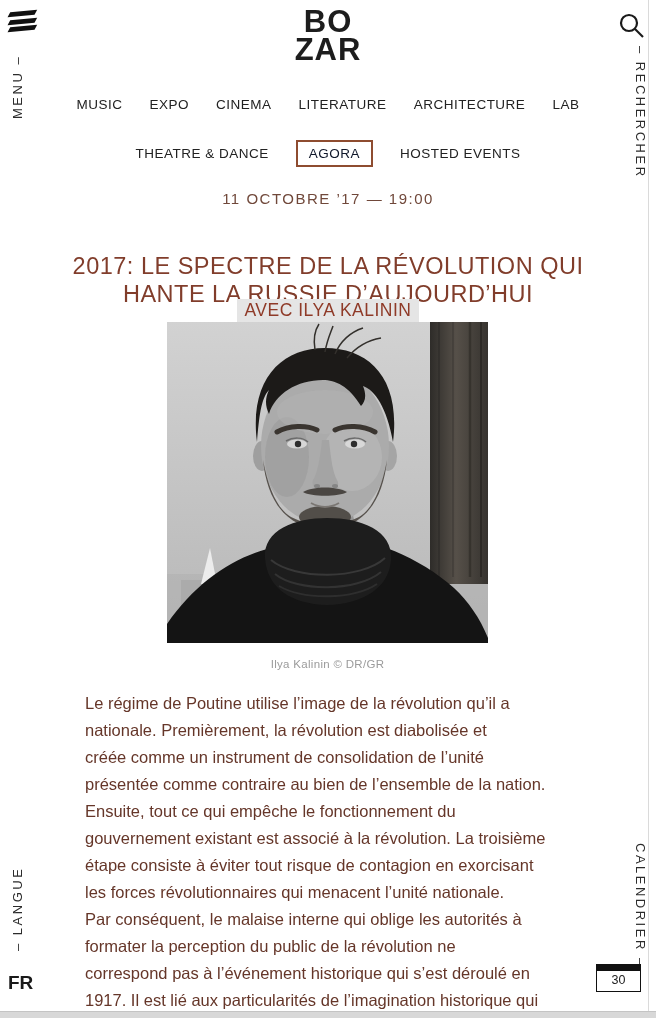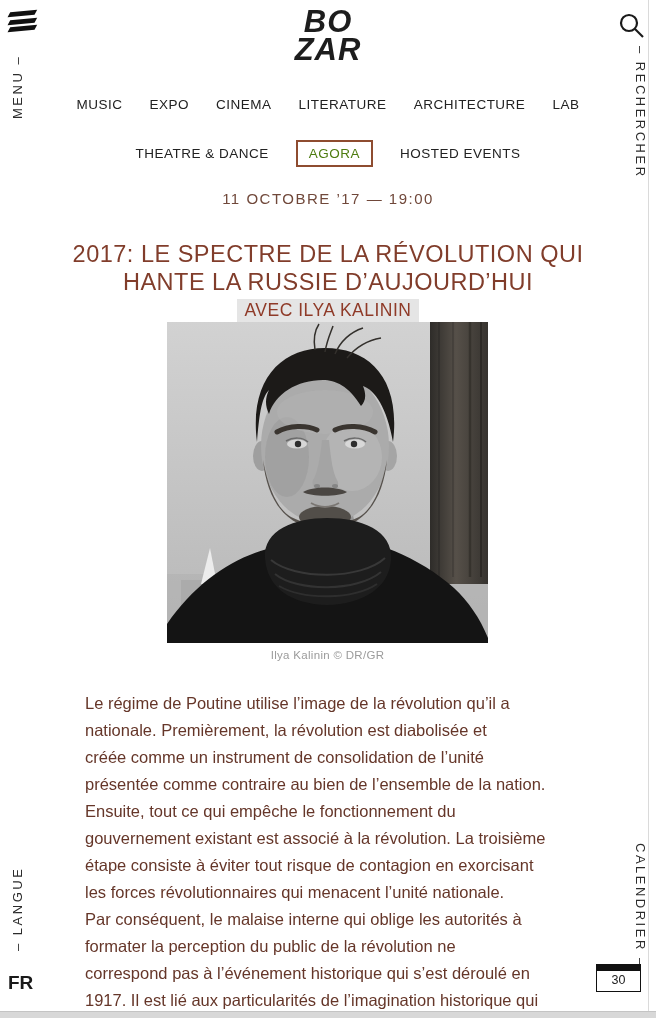--- a/index.html
+++ b/index.html
@@ -11,43 +11,43 @@
   
   .hamburger { position:absolute; left:9px; top:11px; width:30px; height:24px; cursor:pointer; }
   .hamburger i { display:block; width:27px; height:4.5px; background:#111; margin-bottom:3px; transform:skew(-28deg,-5deg); }
 
   .v-label { position:absolute; white-space:nowrap; font-size:13px; letter-spacing:2.5px; color:#2b2b2b; transform-origin:0 0; }
   .menu-label   { left:10px;  top:119px; transform:rotate(-90deg); }
   .search-label { left:648px; top:46px;  transform:rotate(90deg); }
   .langue-label { left:10px;  top:951px; transform:rotate(-90deg); }
   .cal-label    { left:648px; top:843px; transform:rotate(90deg); }
 
-  .logo { position:absolute; left:50%; top:8px; transform:translateX(-50%); text-align:center; color:#1d1d1d; font-weight:700; font-size:31px; line-height:28px; letter-spacing:1px; cursor:pointer;font-style:italic; }
+  .logo { position:absolute; left:50%; top:8px; transform:translateX(-50%); text-align:center; color:#1d1d1d; font-weight:700; font-size:31px; line-height:28px; letter-spacing:1px; cursor:pointer; }
   .logo span { display:block; }
 
   .search-icon { position:absolute; left:618px; top:12px; width:27px; height:27px; cursor:pointer; }
 
   
   .nav-row { position:absolute; left:0; width:100%; display:flex; justify-content:center; align-items:center; gap:27px; }
   .nav-row1 { top:93px; }
   .nav-row2 { top:128px;margin-top:12px; }
   .nav-item { font-size:13.5px; letter-spacing:0.5px; color:#222; text-decoration:none; cursor:pointer; padding:4px 0;text-align:right; }
-  .nav-item.active { color:#4d7c0f; border:2px solid #8e4c30; padding:4px 11px; }
+  .nav-item.active { color:#0f172a; border:2px solid #8e4c30; padding:4px 11px; }
 
   
   .date { position:absolute; left:0; top:190px; width:100%; text-align:center; font-size:15px; letter-spacing:1.5px; color:#70483a; }
-  .title { position:absolute; left:0; top:240px; width:100%; text-align:center; font-weight:400; color:#813d2b; font-size:23.5px; line-height:28px; letter-spacing:0.5px; }
+  .title { position:absolute; left:0; top:252px; width:100%; text-align:center; font-weight:400; color:#813d2b; font-size:23.5px; line-height:28px; letter-spacing:0.5px; }
   .title-line { display:block; white-space:nowrap; }
   .subtitle-wrap { position:absolute; left:0; top:299px; width:100%; text-align:center; }
   .subtitle { display:inline-block; background:#e5e5e5; color:#8f3a28; font-size:17.5px; letter-spacing:0.5px; padding:1px 7px; }
 
   
   .figure { position:absolute; left:167px; top:322px; width:321px; }
   .figure svg { display:block; width:321px; height:321px; }
-  .figcaption { text-align:center; margin-top:6px; font-size:11.5px; color:#9b9b9b; letter-spacing:0.3px; }
+  .figcaption { text-align:center; margin-top:15px; font-size:11.5px; color:#9b9b9b; letter-spacing:0.3px; }
 
   
   .body { position:absolute; left:85px; top:690px; width:520px; }
   .body-line { font-size:16.5px; line-height:27px; color:#653629; white-space:nowrap; }
 
   
   .fr { position:absolute; left:8px; top:972px; font-size:19px; font-weight:700; color:#1a1a1a; cursor:pointer; }
 
   
   .calendar-icon { position:absolute; left:596px; top:964px; width:45px; cursor:pointer; }

